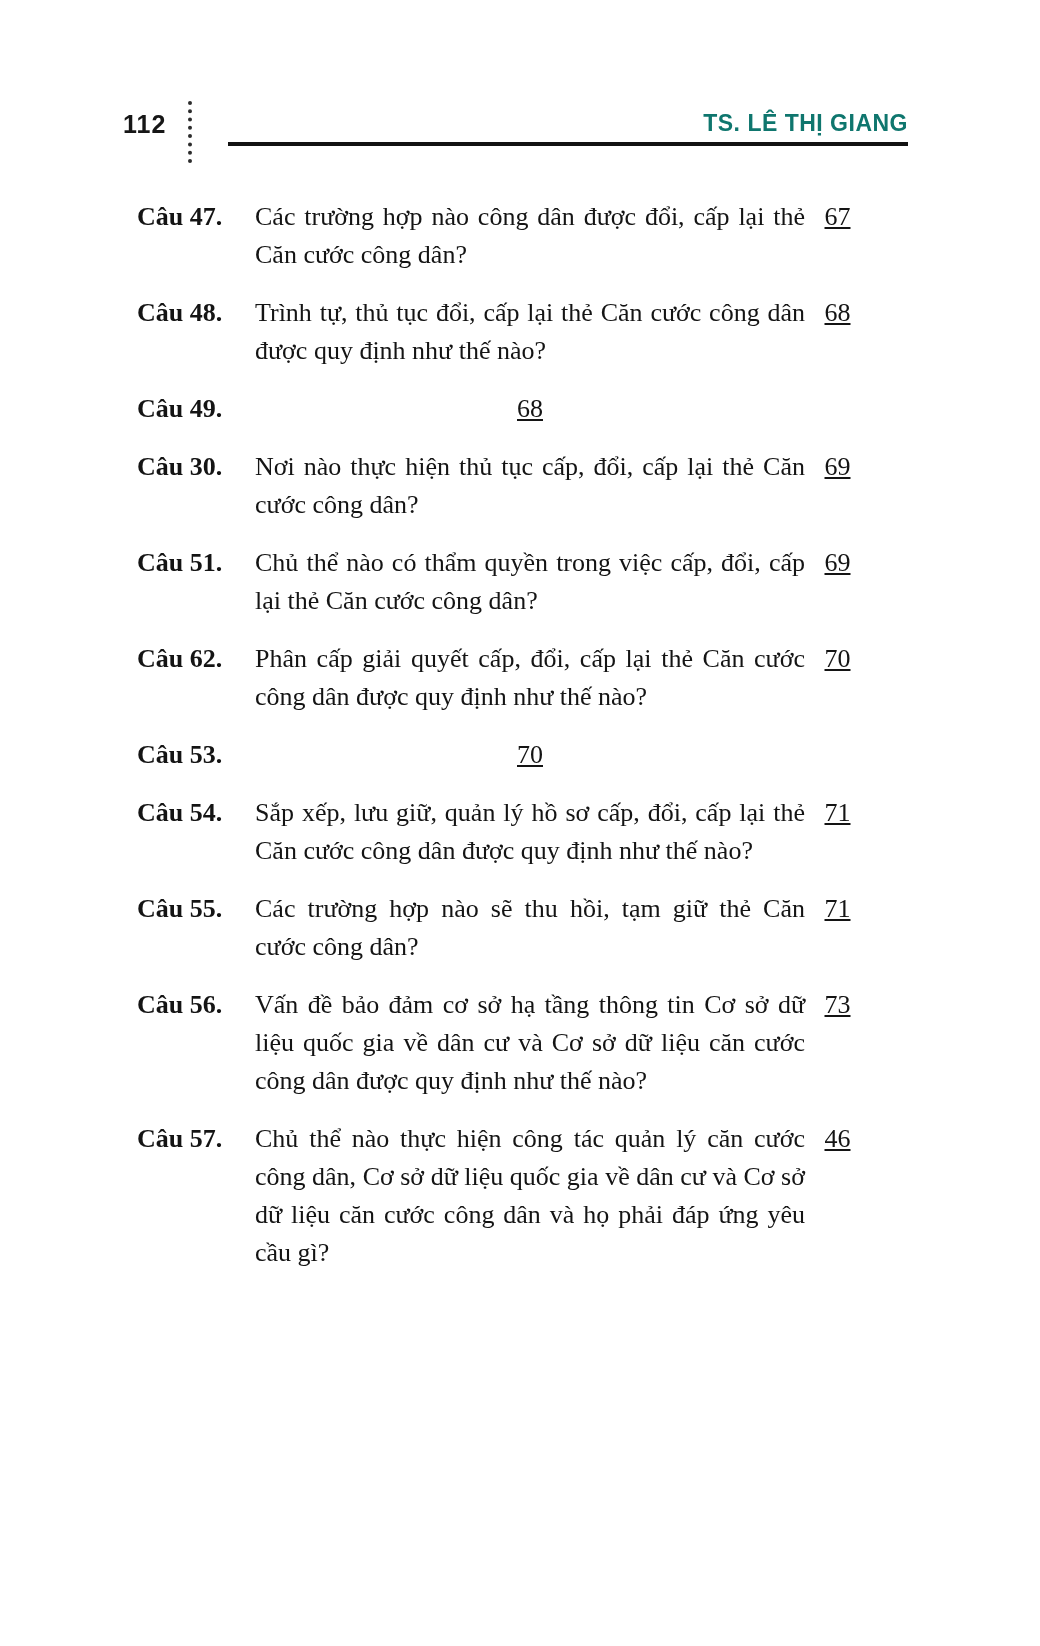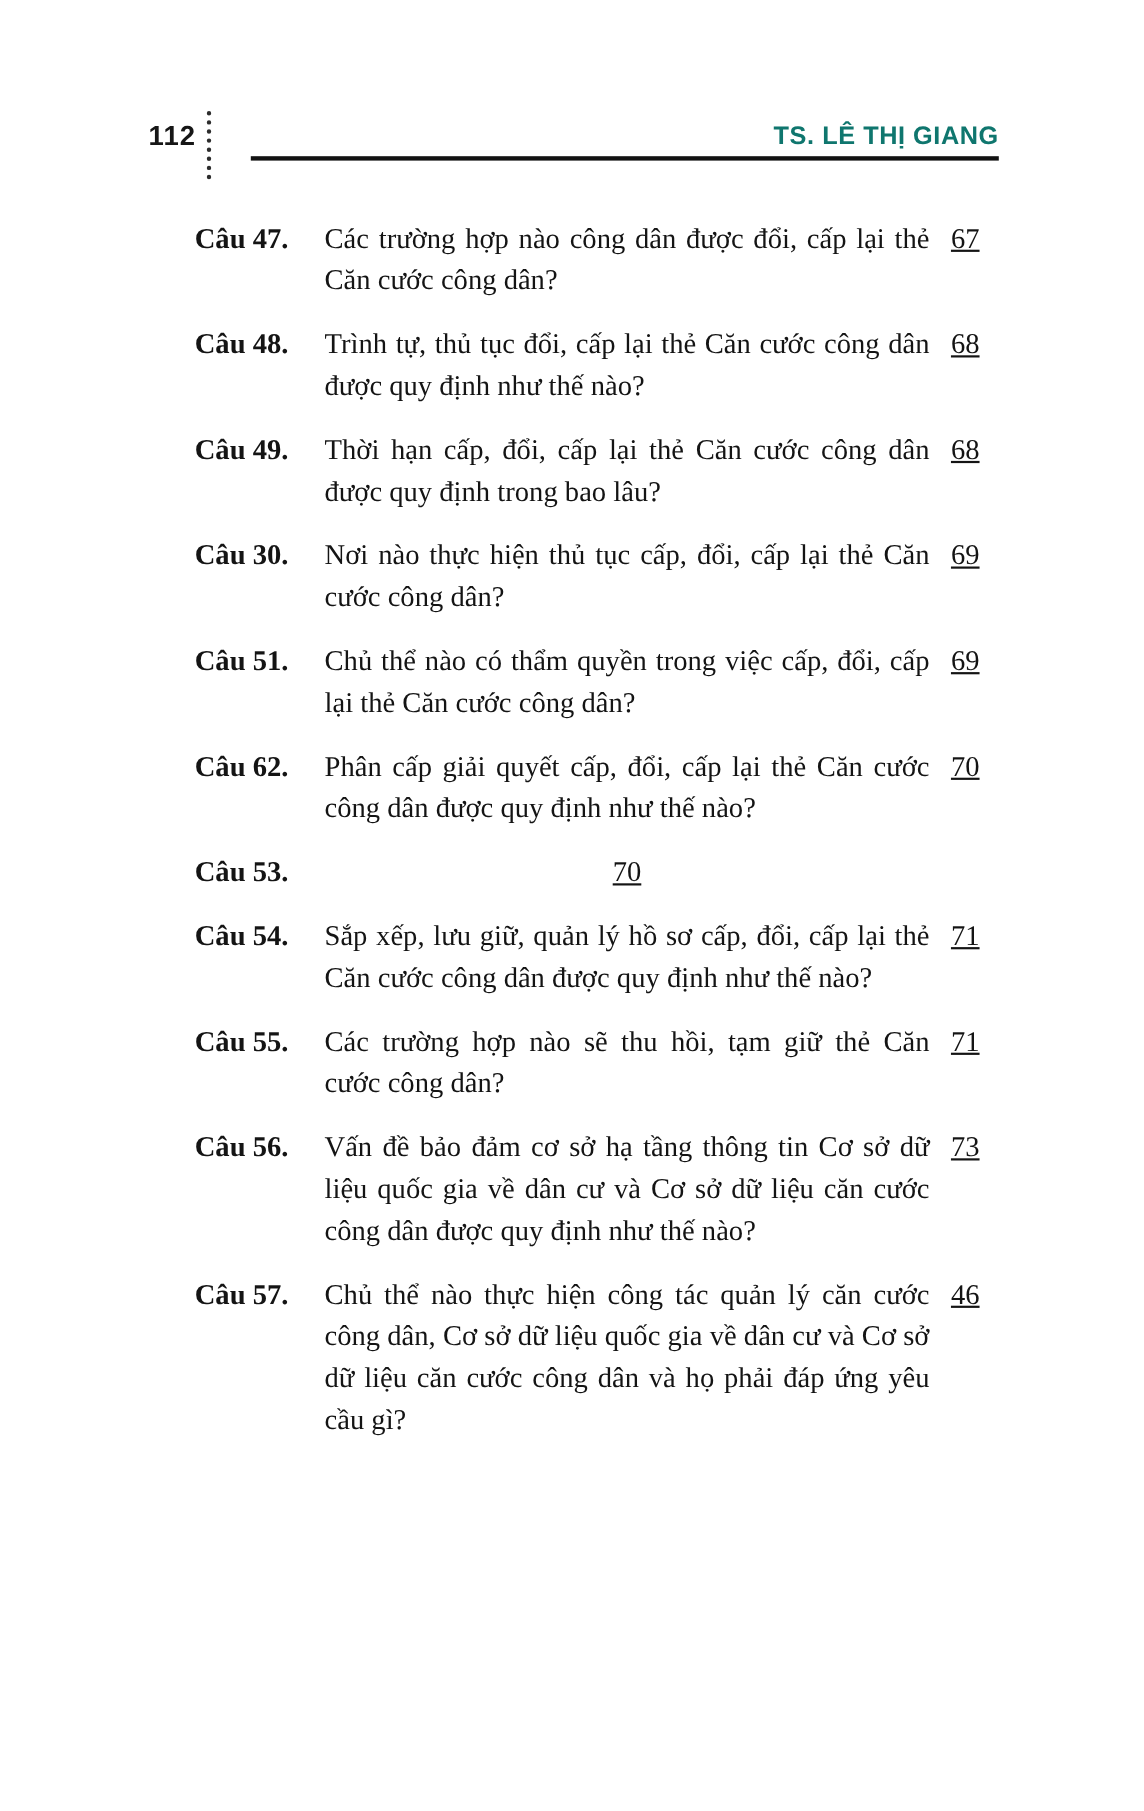--- a/index.html
+++ b/index.html
@@ -22,21 +22,20 @@
   
   .folio {
     position: absolute;
     left: 123px;
     top: 110px;
     font-family: "Liberation Sans", sans-serif;
     font-weight: 700;
     font-size: 25px;
     letter-spacing: 1px;
     color: #161616;
-    margin-left: 12px;
   }
   .chain {
     position: absolute;
     left: 188px;
     top: 101px;
     height: 62px;
     width: 0;
     border-left: 4px dotted #2c2c2c;
   }
   .author {
@@ -57,21 +56,20 @@
     width: 680px;
     height: 4px;
     background: #121212;
   }
   
   .toc {
     position: absolute;
     left: 137px;
     top: 198px;
     width: 733px;
-    margin-left: 40px;
   }
   .entry {
     display: grid;
     grid-template-columns: 118px 550px 65px;
     margin-bottom: 20px;
     align-items: start;
   }
   .entry .label {
     font-weight: 700;
     font-size: 26px;
@@ -112,21 +110,20 @@
       </div>
 
       <div class="entry">
         <span class="label">Câu 48.</span>
         <span class="text">Trình tự, thủ tục đổi, cấp lại thẻ Căn cước công dân được quy định như thế nào?</span>
         <span class="pg">68</span>
       </div>
 
       <div class="entry">
         <span class="label">Câu 49.</span>
-        <span class="text">Thời hạn cấp, đổi, cấp lại thẻ Căn cước công dân được quy định trong bao lâu?</span>
         <span class="pg">68</span>
       </div>
 
       <div class="entry">
         <span class="label">Câu 30.</span>
         <span class="text">Nơi nào thực hiện thủ tục cấp, đổi, cấp lại thẻ Căn cước công dân?</span>
         <span class="pg">69</span>
       </div>
 
       <div class="entry">

